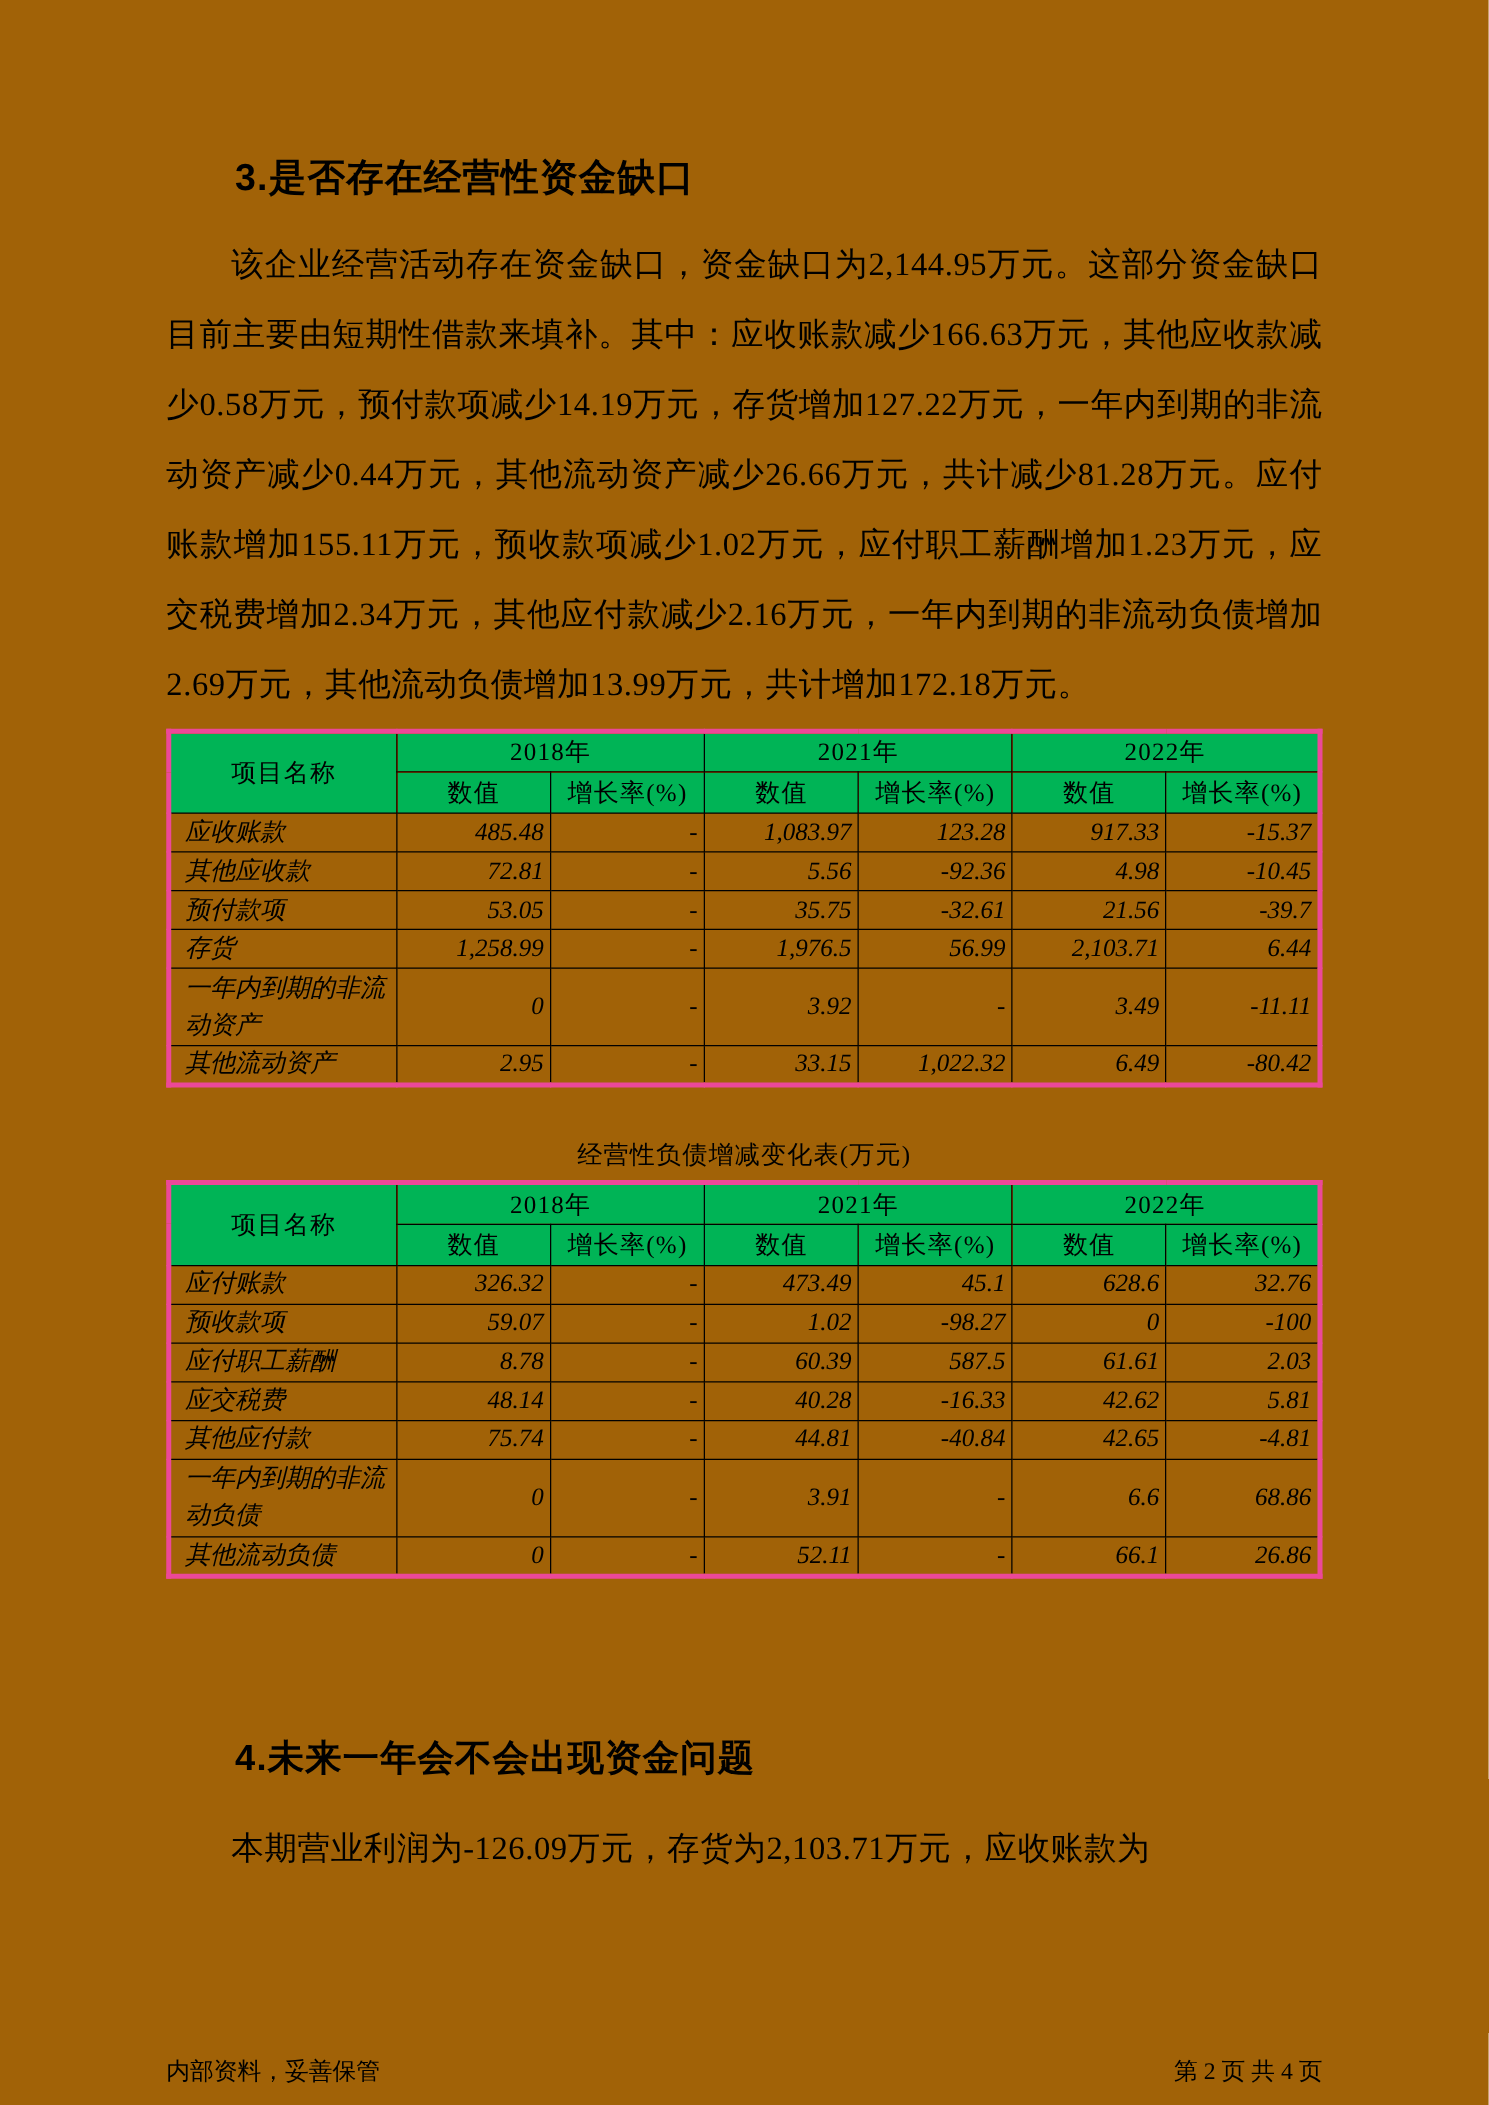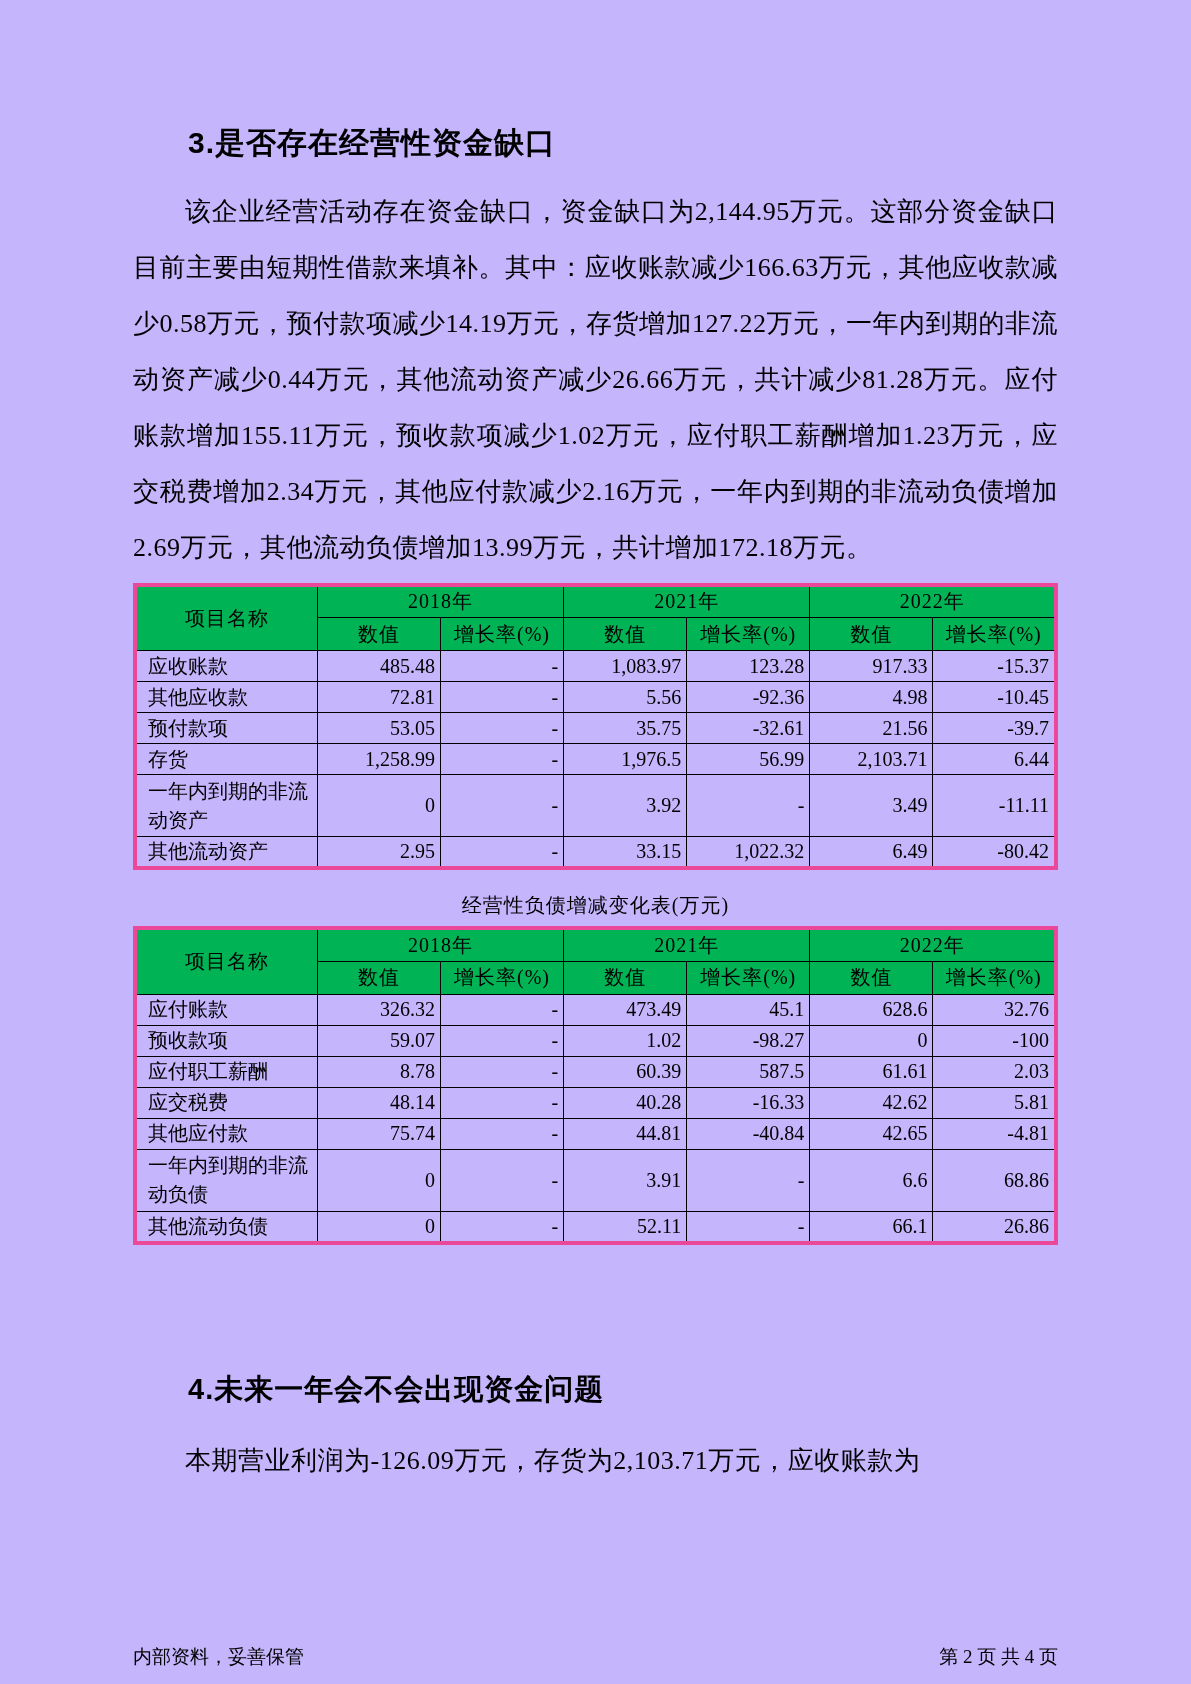--- a/index.html
+++ b/index.html
@@ -2,21 +2,21 @@
 <html style="--green: #00B456;"><head>
 <meta charset="utf-8">
 <style>
   :root { --green:#00B456; --ink:#000; }
   * { box-sizing: border-box; }
   html,body { margin:0; padding:0; background:#ffffff; }
   .page {
     position:relative;
     width:1191px; height:1684px;
     margin:0 auto;
-    background:#c4b5fd;
+    background:#a16207;
     color:var(--ink);
     font-family:"Liberation Serif","DejaVu Serif",serif;
     overflow:hidden;
   }
   .content { padding:0 133px; }
 
   h1.sec3 {
     margin:0 0 0 55px; padding-top:124px;
     font-family:"Liberation Sans","DejaVu Sans",sans-serif;
     font-size:30px; font-weight:bold; letter-spacing:1px;
@@ -29,21 +29,21 @@
     text-indent:52px;
     letter-spacing:0.5px;
     word-break:break-all;
   }
   .tbl-title {
     margin-top:44px;
     text-align:center;
     font-size:20px;
     letter-spacing:1px;
   }
-  .tbl-title.second { margin-top:22px; }
+  .tbl-title.second { margin-top:40px; }
 
   table.fin {
     width:100%;
     border-collapse:collapse;
     table-layout:fixed;
     margin-top:7px;
     font-size:20px;
   }
   table.fin th, table.fin td {
     border:1.5px solid #000;
@@ -51,21 +51,21 @@
     font-weight:normal;
     overflow:hidden;
   }
   table.fin { border:4px solid #ec4899; }
   table.fin thead th {
     background:var(--green);
     height:33px;
     text-align:center;
     letter-spacing:1px;
   }
-  table.fin tbody tr { height:31px; }
+  table.fin tbody tr { height:31px;font-style:italic; }
   table.fin tbody tr.tall { height:62px; }
   table.fin td.name {
     text-align:left;
     padding-left:11px; padding-right:4px;
     line-height:1.45;
   }
   table.fin td.num {
     text-align:right;
     padding-right:5px;
   }

